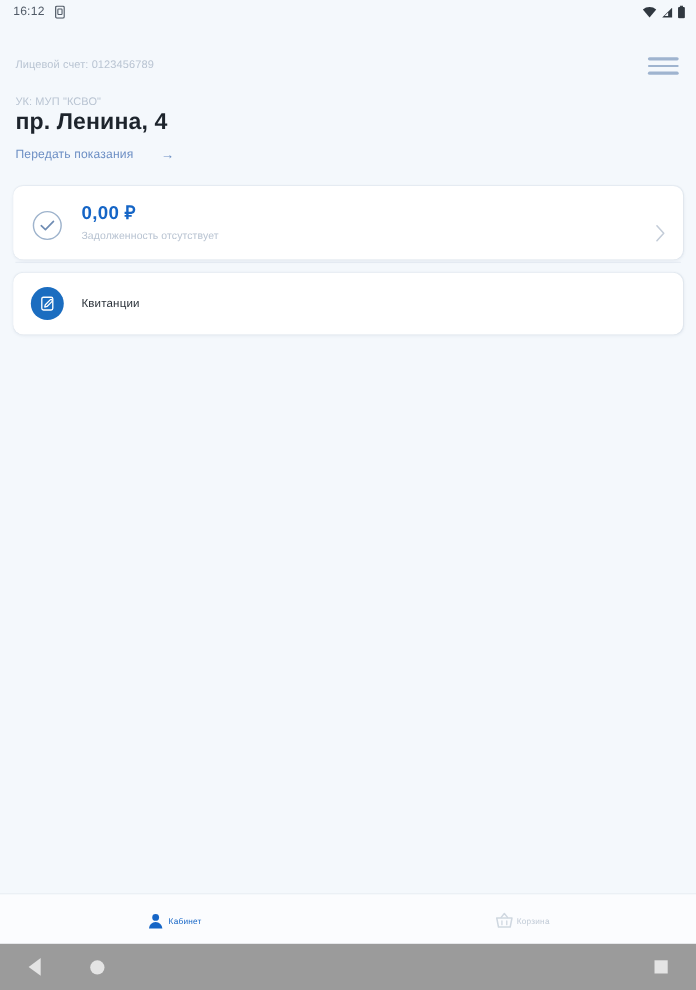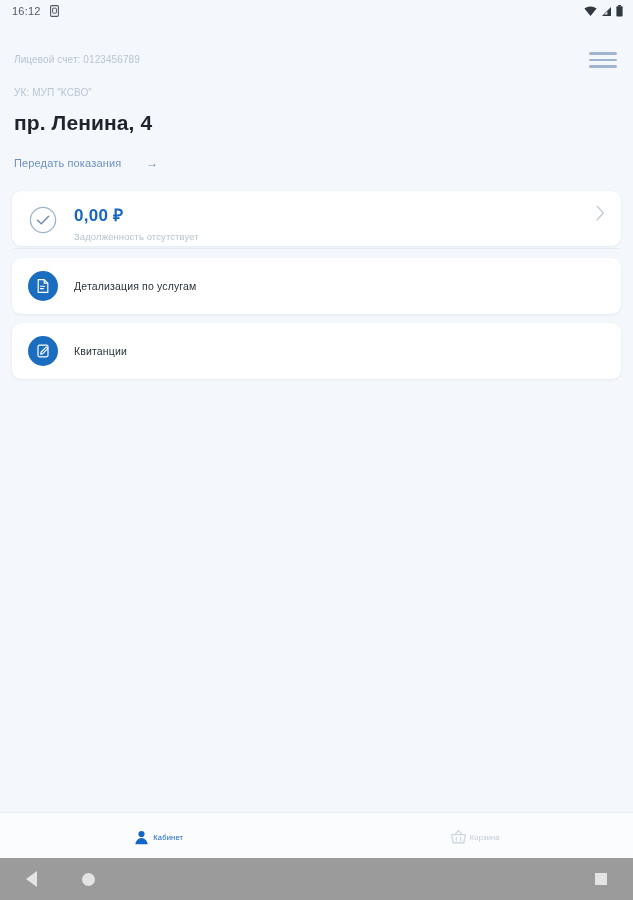--- a/index.html
+++ b/index.html
@@ -72,29 +72,28 @@
     padding: 2px 0;
     cursor: pointer;
   }
   .hamburger span {
     display: block;
     height: 2.6px;
     border-radius: 2px;
     background: #9fb4cf;
   }
   .page-title {
-    margin-top: 12px;
     font-size: 21px;
     line-height: 26px;
     font-weight: 700;
     color: #1d242c;
     letter-spacing: .1px;
   }
   .meter-link {
-    margin-top: 21px;
+    margin-top: 11px;
     margin-bottom: 4px;
     display: inline-flex;
     align-items: center;
     gap: 25px;
     font-size: 11px;
     color: #6d8fc4;
     cursor: pointer;
     letter-spacing: .15px;
   }
   .meter-link .arrow {
@@ -113,22 +112,22 @@
 
   .card {
     background: #ffffff;
     border-radius: 9px;
     box-shadow: 0 1px 3px rgba(33, 60, 94, 0.07), 0 0 1px rgba(33,60,94,.06);
   }
 
   
   .balance-card {
     display: flex;
-    align-items: flex-start;
-    padding: 14px 16px 4px 16px;
+    align-items: flex-end;
+    padding: 14px 16px 16px 16px;
     position: relative;
     cursor: pointer;
     margin-bottom: 2px;
   }
   .check-circle {
     flex: 0 0 30px;
     width: 30px;
     height: 30px;
     margin-right: 16px;
   }
@@ -306,30 +305,20 @@
         <div class="balance-sub">Задолженность отсутствует</div>
       </div>
       <svg class="chev" width="9" height="16" viewBox="0 0 9 16">
         <path d="M1.2 1.2 L7.4 8 L1.2 14.8" fill="none" stroke="#c3ccd8" stroke-width="1.4" stroke-linecap="round" stroke-linejoin="round"></path>
       </svg>
     </div>
     <div class="hairline"></div>
 
     <div class="menu-list">
 
-      <div class="card menu-row">
-        <div class="menu-icon">
-          <svg width="16" height="16" viewBox="0 0 16 16">
-            <path d="M3.2 1.6 h6 l3.6 3.6 v9.2 h-9.6 z" fill="none" stroke="#ffffff" stroke-width="1.2" stroke-linejoin="round"></path>
-            <path d="M9.2 1.6 v3.6 h3.6" fill="none" stroke="#ffffff" stroke-width="1.2" stroke-linejoin="round"></path>
-            <path d="M5.4 8.2 h4.2 M5.4 10.6 h3" stroke="#ffffff" stroke-width="1.1" stroke-linecap="round"></path>
-          </svg>
-        </div>
-        <div class="menu-label">Детализация по услугам</div>
-      </div>
 
 
 
       <div class="card menu-row">
         <div class="menu-icon">
           <svg width="16" height="16" viewBox="0 0 16 16">
             <rect x="3" y="2.2" width="10" height="11.6" rx="1.5" fill="none" stroke="#ffffff" stroke-width="1.2"></rect>
             <path d="M10.6 4.6 L6.2 9 l-0.5 2.1 2.1-0.5 4.4-4.4 a1.1 1.1 0 0 0-1.6-1.6 z" fill="none" stroke="#ffffff" stroke-width="1.15" stroke-linejoin="round"></path>
           </svg>
         </div>

